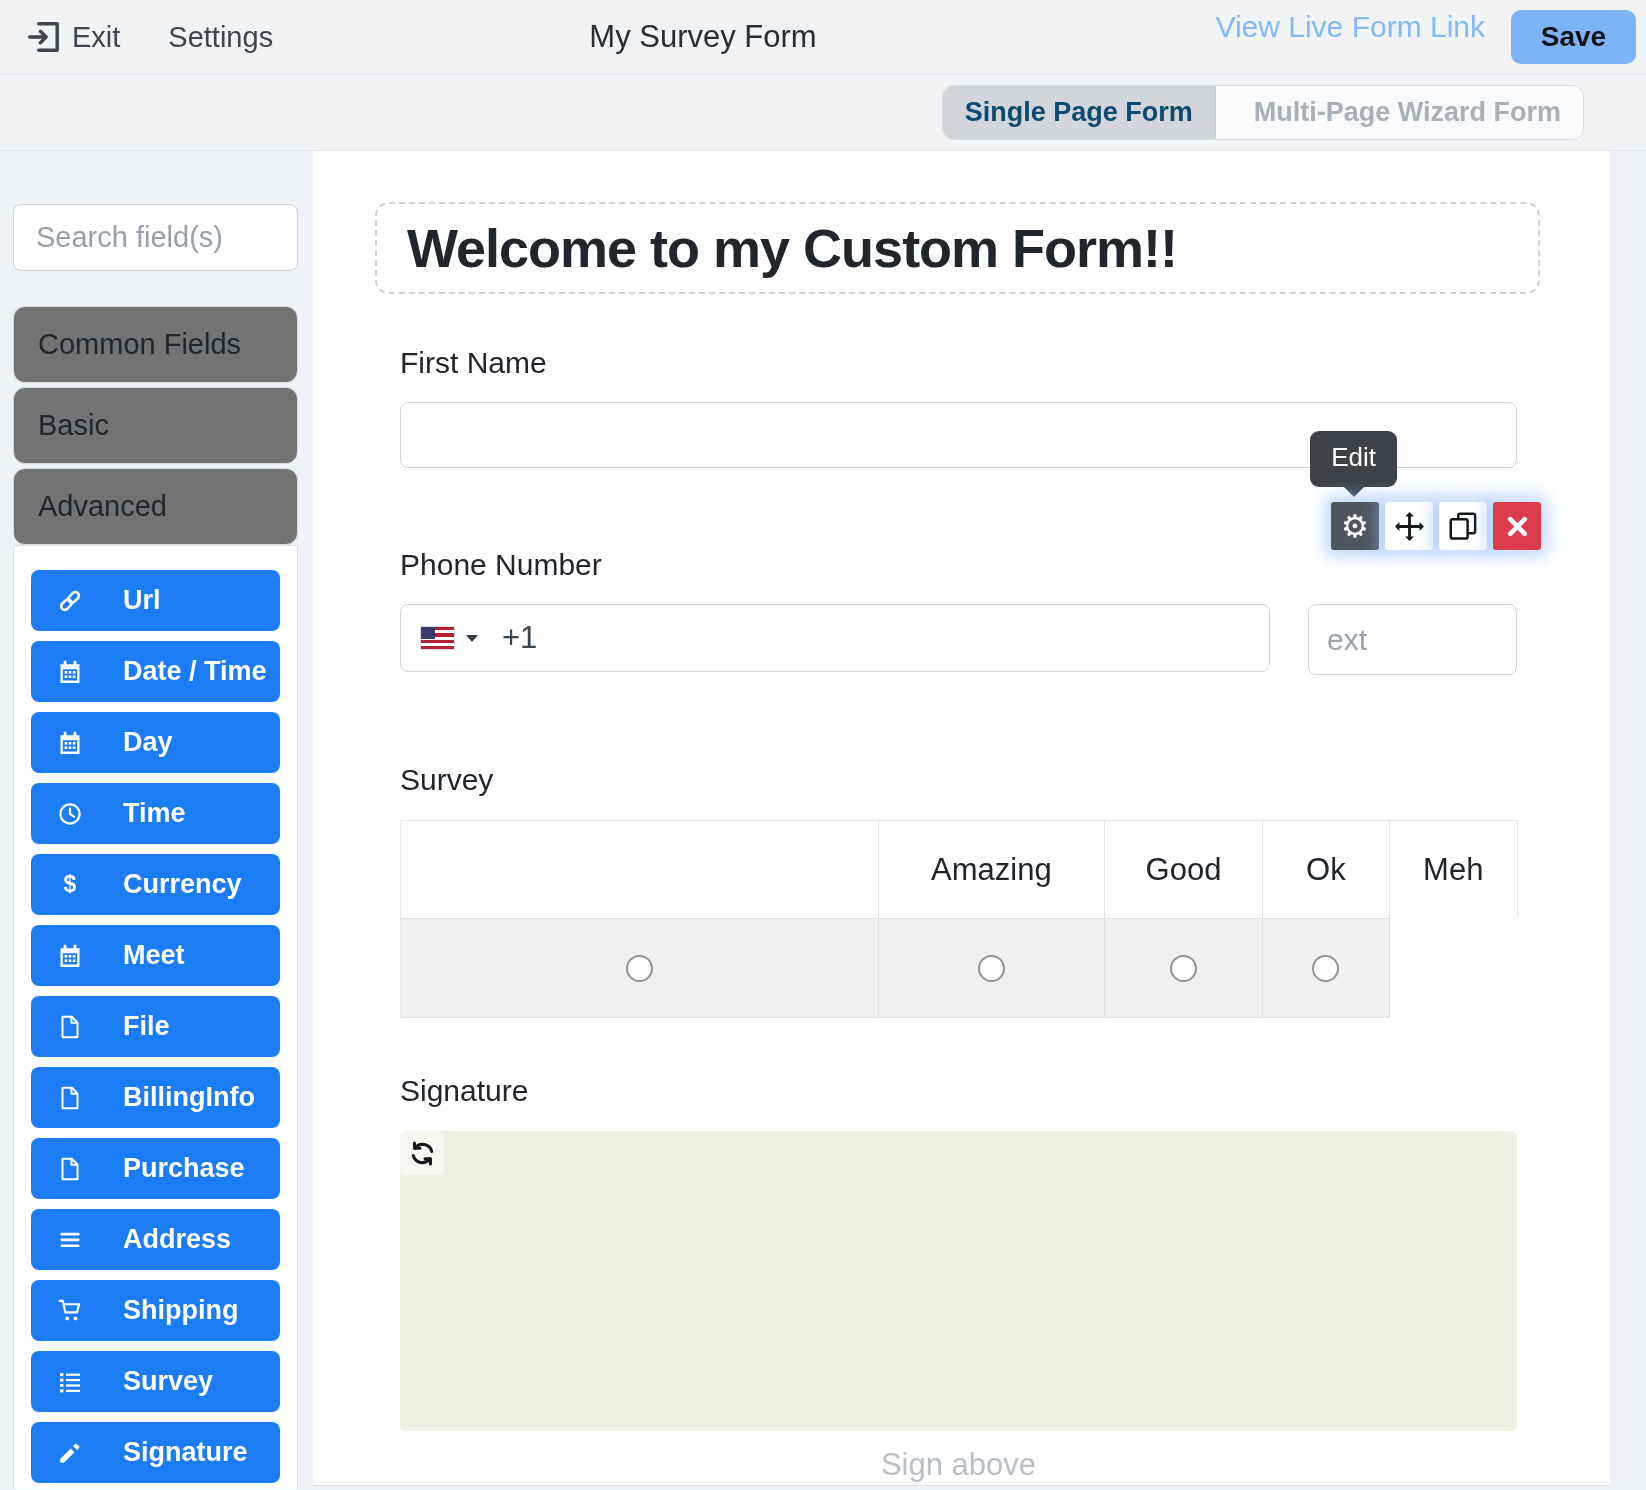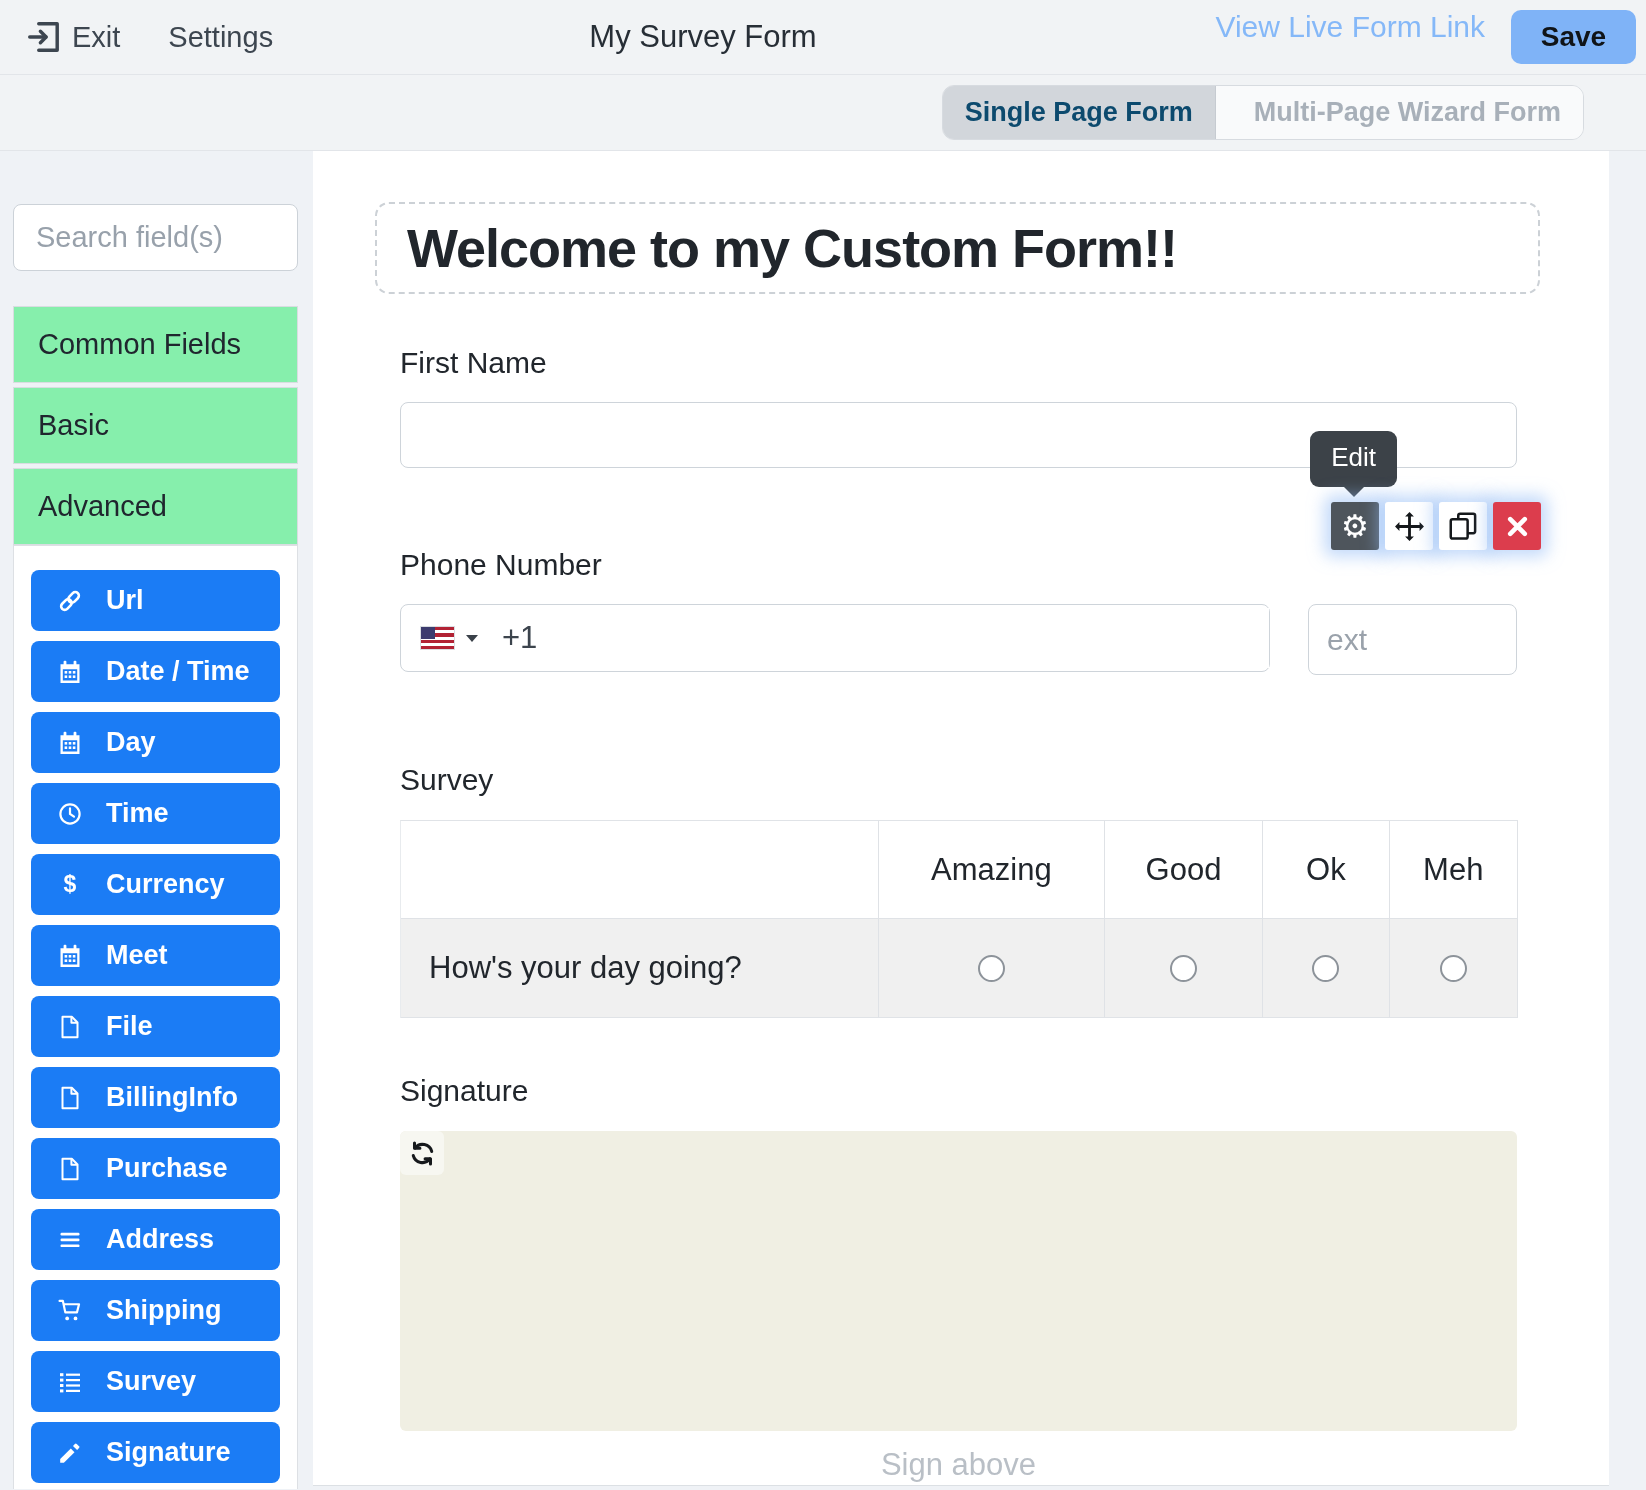--- a/index.html
+++ b/index.html
@@ -30,28 +30,28 @@
 
   
   .workspace { display:flex; height:1338px; align-items:flex-start; }
 
   
   .sidebar { width:285px; margin-left:13px; flex:none; }
   .search-input { width:100%; height:67px; margin-top:53px; border:1px solid #ccd2d8;
     border-radius:8px; background:#fff; font-size:29px; color:#333; padding:0 22px; outline:none;
     font-family:"Liberation Sans", sans-serif; }
   .search-input::placeholder { color:#98a1ab; }
-  .acc-card { height:77px; background:#86efac; border:1px solid #d9dde1; border-radius:0;
+  .acc-card { height:77px; background:#737373; border:1px solid #d9dde1; border-radius:12px;
     display:flex; align-items:center; padding-left:24px; font-size:29px; color:#20262e;
     margin-top:4px; cursor:pointer; }
   .acc-card.first { margin-top:35px; }
   .adv-panel { height:944px; background:#fff; border:1px solid #dde0e4; border-bottom:none;
     padding:24px 17px 0; overflow:hidden; }
   .field-btn { width:100%; height:61px; border:none; border-radius:8px; background:#1b7cf5;
-    color:#fff; display:flex; align-items:center; padding-left:26px; gap:23px; font-size:27px;
+    color:#fff; display:flex; align-items:center; padding-left:26px; gap:40px; font-size:27px;
     font-weight:700; margin-bottom:10px; cursor:pointer; font-family:"Liberation Sans", sans-serif; }
   .ficon { width:26px; height:26px; display:flex; align-items:center; justify-content:center; flex:none; }
 
   
   .canvas { width:1296px; flex:none; margin-left:15px; background:#fff; height:1335px;
     border-bottom:1px solid #dce0e4; padding:51px 0 0 62px; position:relative; }
   .title-box { width:1165px; height:92px; border:2px dashed #ccd1d6; border-radius:14px;
     display:flex; align-items:center; padding-left:30px; }
   .title-box h1 { font-size:54px; font-weight:600; color:#21262c; letter-spacing:-1px; }
   .fields { width:1117px; margin-left:25px; }
@@ -335,21 +335,20 @@
         <input class="ext-input" type="text" placeholder="ext" style="">
       </div>
 
       <div class="flabel mt-survey">Survey</div>
       <div class="survey-table" id="survey-table">
           <div class="th corner"></div>
           <div class="th">Amazing</div>
           <div class="th">Good</div>
           <div class="th">Ok</div>
           <div class="th">Meh</div>
-          <div class="td question">How's your day going?</div>
           <div class="td">
             <span class="radio"></span>
           </div>
           <div class="td">
             <span class="radio"></span>
           </div>
           <div class="td">
             <span class="radio"></span>
           </div>
           <div class="td">

